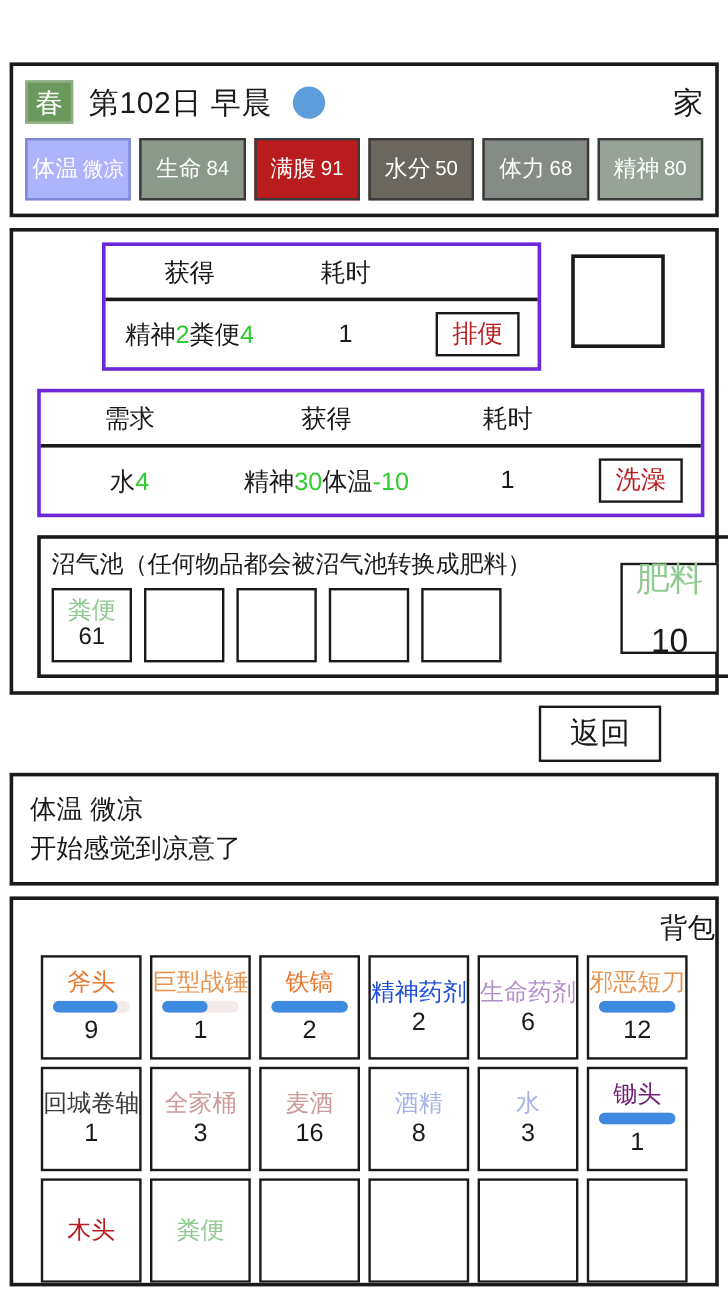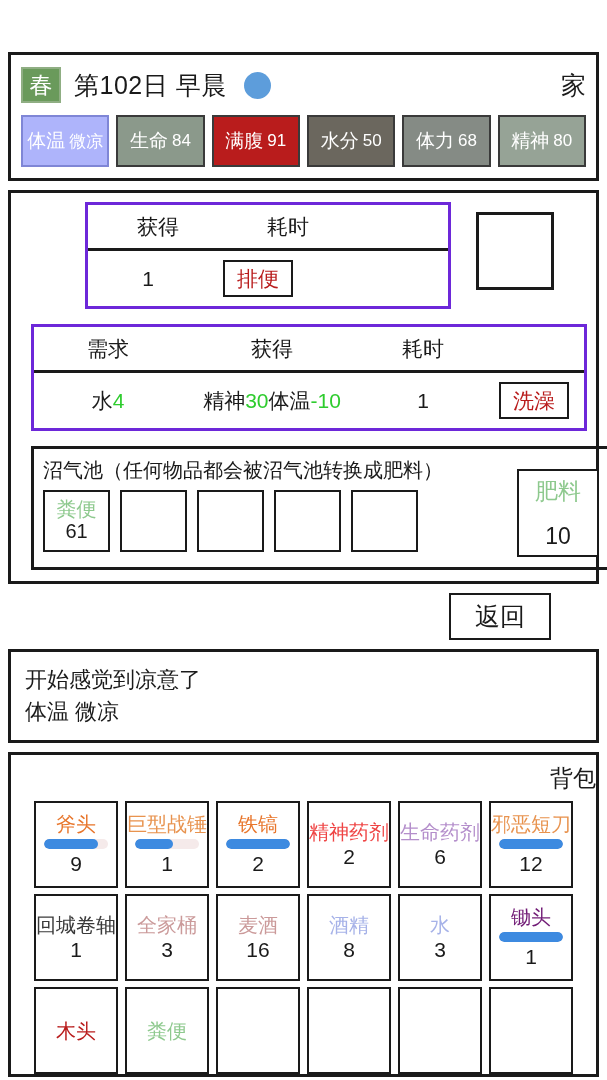--- a/index.html
+++ b/index.html
@@ -132,27 +132,27 @@
     width: 67px; height: 62px;
     border: 2px solid #1a1a1a;
     background: #fff;
     display: flex; flex-direction: column;
     align-items: center; justify-content: center;
     font-size: 20px;
   }
   .slot .iname { color: #8ec98e; line-height: 1.05; }
   .slot .icount { color: #1a1a1a; }
   .fert-box {
-    width: 82px; height: 88px;
+    width: 82px; height: 76px;
     border: 2px solid #1a1a1a;
     background: #fff;
     margin-left: 16px; margin-top: 12px;
     display: flex; flex-direction: column;
     align-items: center; justify-content: center;
-    gap: 16px; font-size: 23px;
+    gap: 16px; font-size: 28px;
   }
   .fert-box .fname { color: #8ec98e; }
 
   
   .back-wrap { display: flex; justify-content: flex-end; padding-right: 48px; }
   .back-btn {
     border: 2px solid #1a1a1a;
     background: #fff;
     font-family: inherit;
     font-size: 25px; color: #1a1a1a;
@@ -239,20 +239,21 @@
   <div class="panel actions-block">
 
     <div class="action-row-wrap">
       <div class="act-table t1">
         <div class="act-head">
           <div class="c-get">获得</div>
           <div class="c-time">耗时</div>
           <div class="c-btn"></div>
         </div>
         <div class="act-body">
+          <div class="c-get" id="a1-gain"><span>精神</span><span class="gain">2</span><span>粪便</span><span class="gain">4</span></div>
           <div class="c-time">1</div>
           <div class="c-btn">
             <button class="act-btn">排便</button>
           </div>
         </div>
       </div>
       <div class="empty-slot"></div>
     </div>
 
     <div class="act-table t2">
@@ -291,22 +292,22 @@
         <span class="icount">10</span>
       </div>
     </div>
   </div>
 
   <div class="back-wrap">
     <button class="back-btn">返回</button>
   </div>
 
   <div class="panel log">
+    <div class="log-line">体温 微凉</div>
     <div class="log-line">开始感觉到凉意了</div>
-    <div class="log-line">体温 微凉</div>
   </div>
 
   <div class="panel backpack">
     <div class="bp-title">背包</div>
     <div class="bp-grid" id="bp-grid">
         <div class="bp-cell">
           <div class="bp-name" style="color: rgb(232, 118, 44);">斧头</div>
           <div class="dura">
             <i style="width: 85%;"></i>
           </div>
@@ -320,21 +321,21 @@
           <div class="bp-count">1</div>
         </div>
         <div class="bp-cell">
           <div class="bp-name" style="color: rgb(232, 118, 44);">铁镐</div>
           <div class="dura">
             <i style="width: 100%;"></i>
           </div>
           <div class="bp-count">2</div>
         </div>
         <div class="bp-cell">
-          <div class="bp-name" style="color: #ef4444;">精神药剂</div>
+          <div class="bp-name" style="color: #1d4ed8;">精神药剂</div>
           <div class="bp-count">2</div>
         </div>
         <div class="bp-cell">
           <div class="bp-name" style="color: rgb(180, 142, 203);">生命药剂</div>
           <div class="bp-count">6</div>
         </div>
         <div class="bp-cell">
           <div class="bp-name" style="color: rgb(232, 147, 79);">邪恶短刀</div>
           <div class="dura">
             <i style="width: 100%;"></i>

